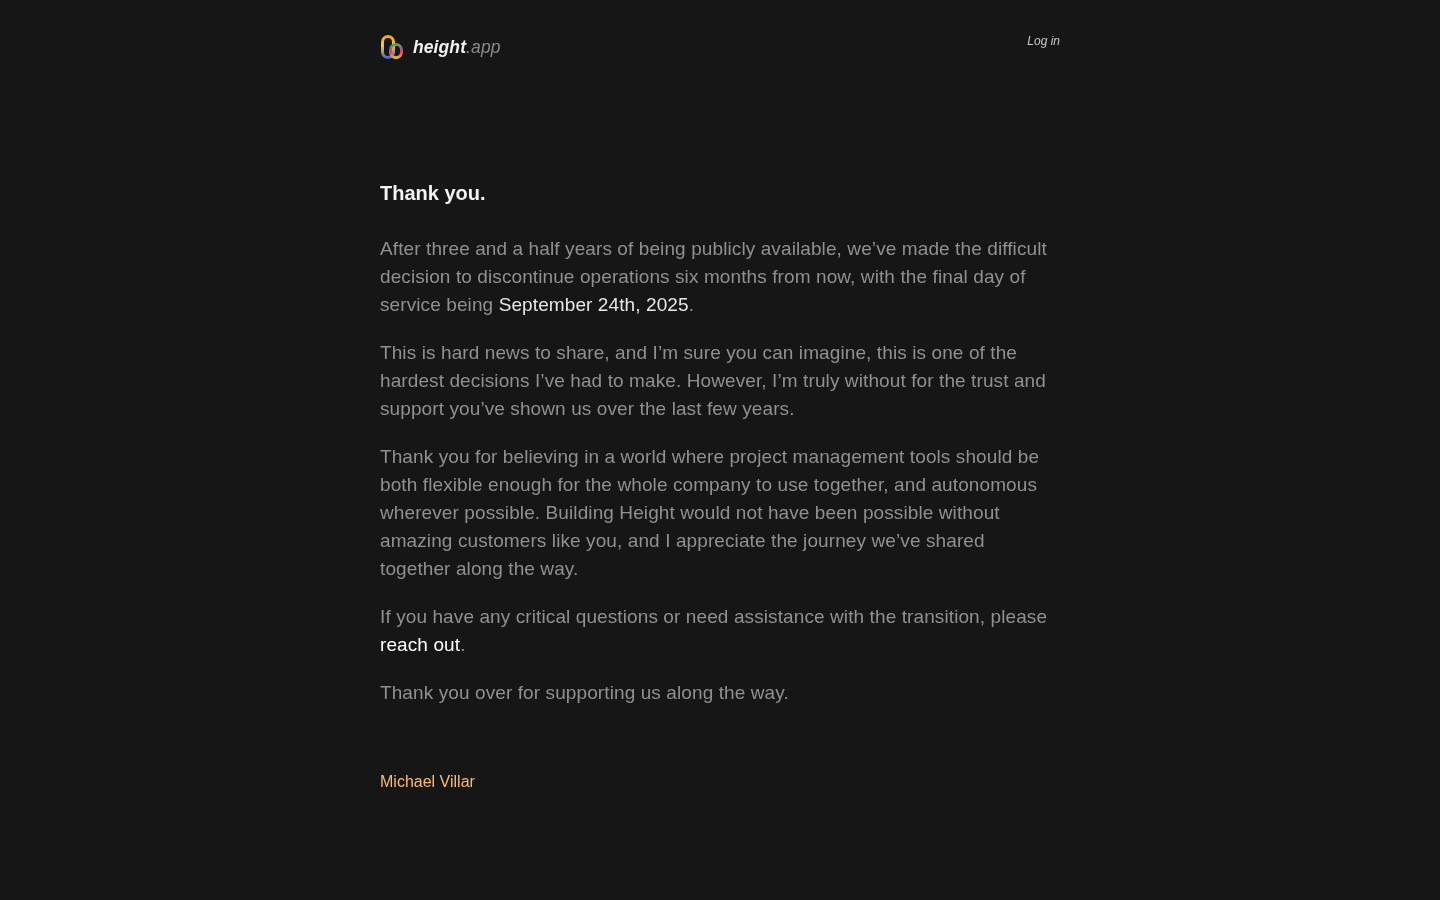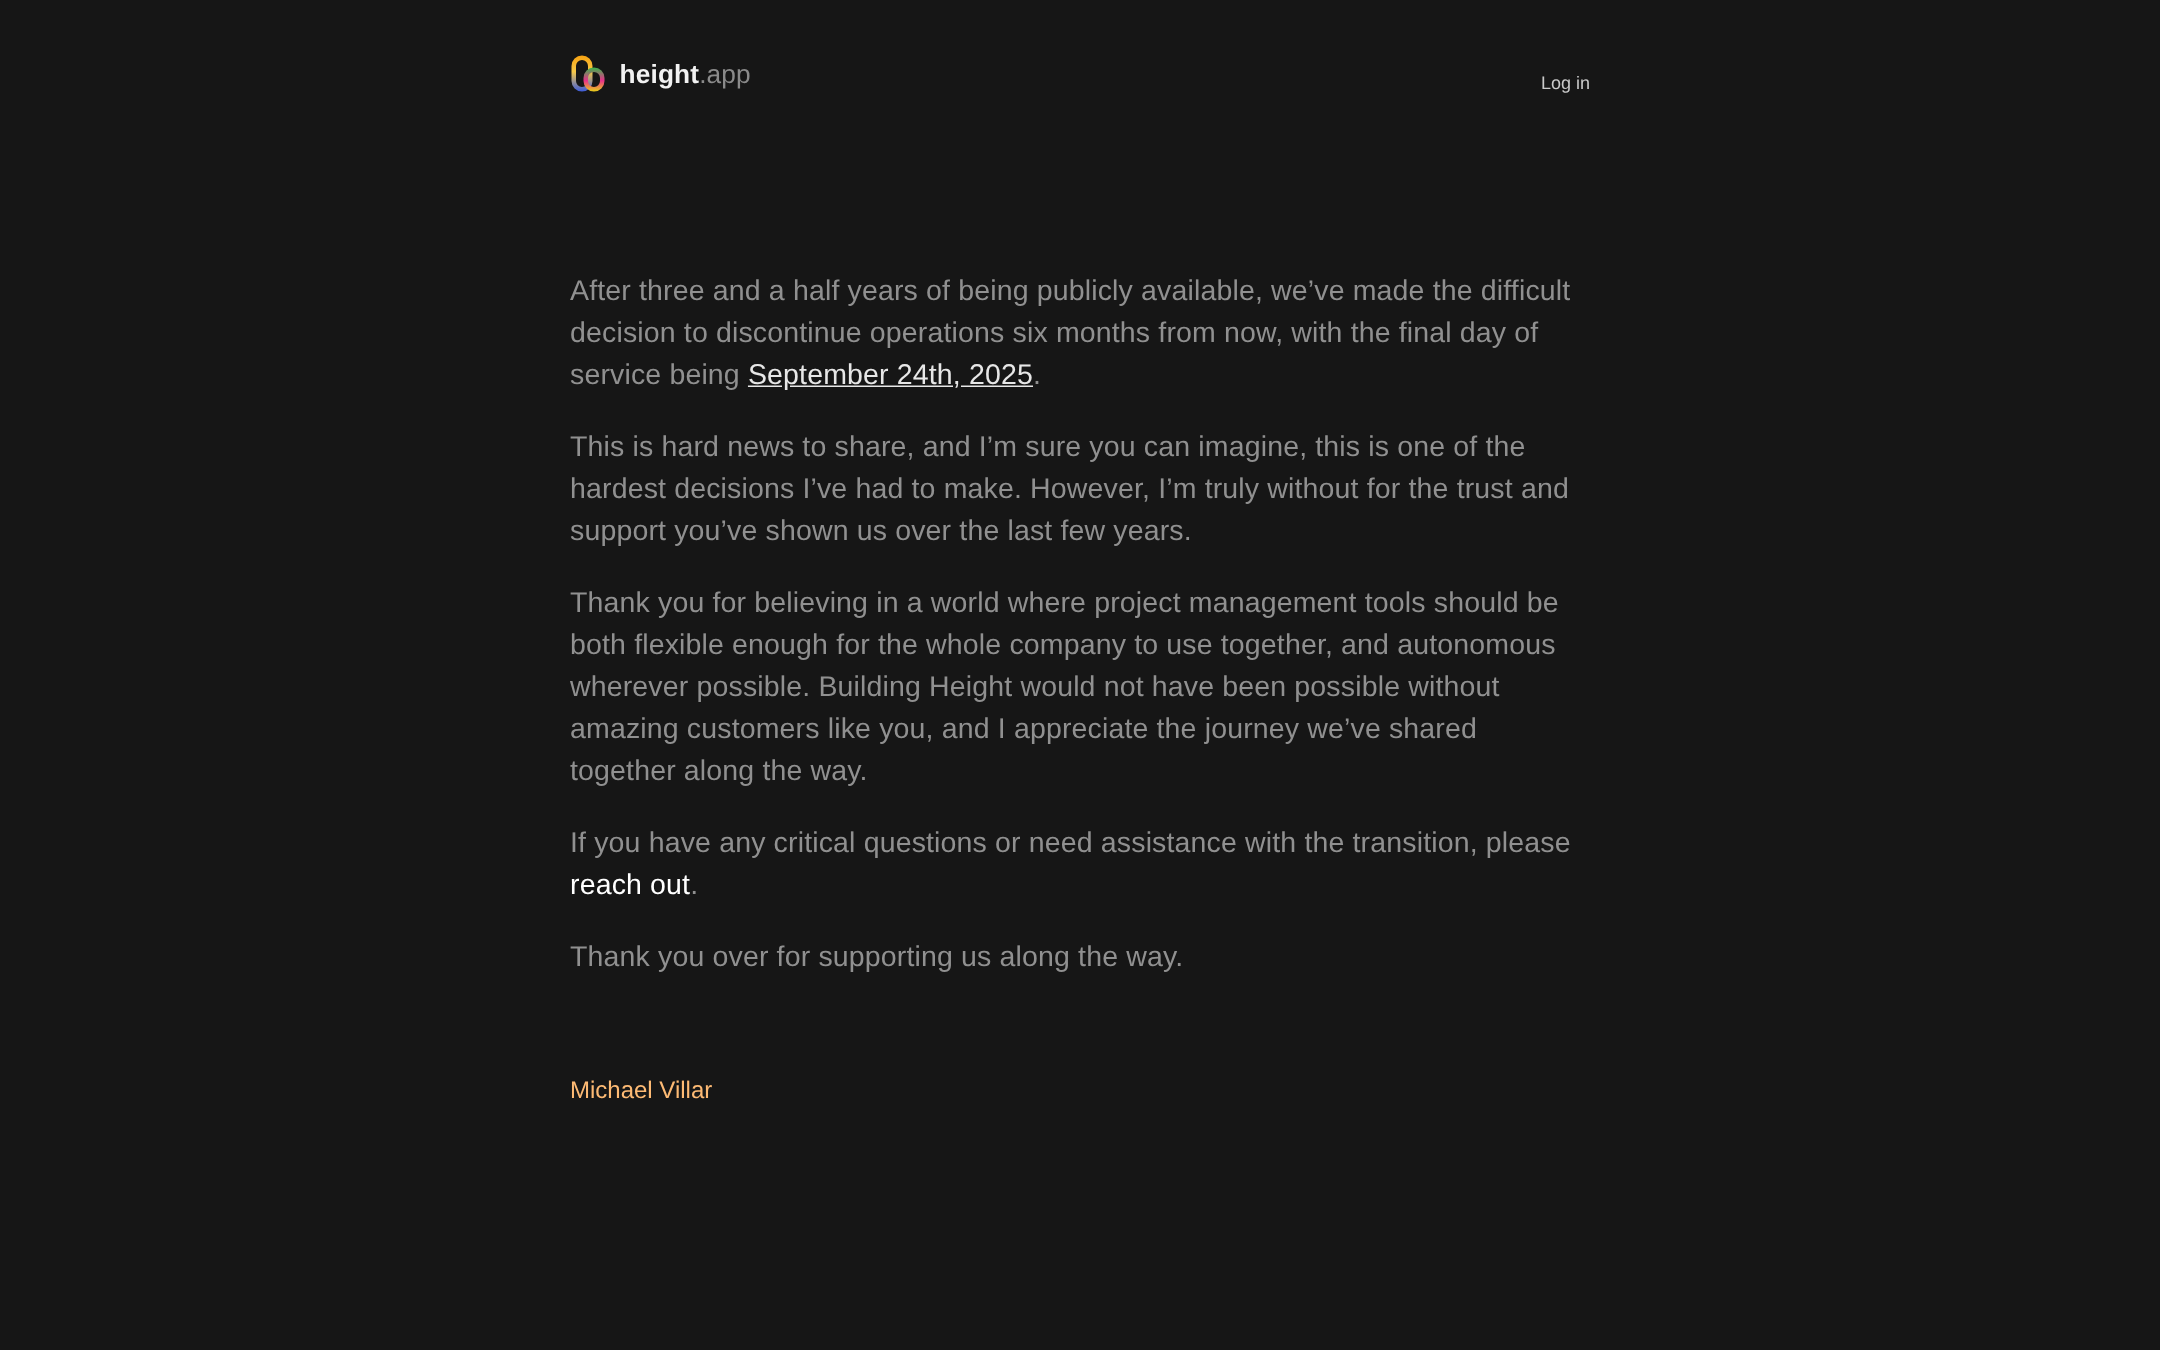--- a/index.html
+++ b/index.html
@@ -11,22 +11,24 @@
     -webkit-font-smoothing: antialiased;
   }
   .container {
     width: 680px;
     margin: 0 auto;
   }
   
   .header {
     display: flex;
     justify-content: space-between;
-    align-items: flex-end;
+    align-items: flex-start;
+    padding-top: 34px;
     height: 62px;
+    font-style: italic;
   }
   .brand {
     display: flex;
     align-items: center;
     gap: 9px;
     cursor: pointer;
     text-decoration: none;
   }
   .brand-logo { display: block; }
   .brand-text {
@@ -57,21 +59,20 @@
   .para {
     font-size: 19px;
     line-height: 28px;
     color: #909090;
     margin: 20px 0;
     letter-spacing: 0.1px;
   }
   .para:first-of-type { margin-top: 0; }
   .hl {
     color: #e7e7e7;
-    text-decoration: underline;
   }
   .reach-out-link {
     color: #ffffff;
     text-decoration: none;
     cursor: pointer;
   }
   .signature {
     margin-top: 63px;
     font-size: 16px;
     line-height: 24px;
@@ -102,20 +103,21 @@
           <rect x="2.5" y="2.5" width="11" height="21" rx="5.5" stroke="url(#lgLeft)" stroke-width="3"></rect>
           <rect x="10.5" y="10.5" width="11" height="13" rx="5.5" stroke="url(#lgRight)" stroke-width="3"></rect>
         </svg>
       </span>
       <span class="brand-text"><span>height</span><span class="brand-suffix">.app</span></span>
     </a>
     <a class="login-link">Log in</a>
   </div>
 
   <div class="main">
+    <h1 class="page-title">Thank you.</h1>
 
     <p class="para"><span>After three and a half years of being publicly available, we’ve made the difficult decision to discontinue operations six months from now, with the final day of service being </span><span class="hl">September 24th, 2025</span><span>.</span></p>
 
     <p class="para">This is hard news to share, and I’m sure you can imagine, this is one of the hardest decisions I’ve had to make. However, I’m truly without for the trust and support you’ve shown us over the last few years.</p>
 
     <p class="para">Thank you for believing in a world where project management tools should be both flexible enough for the whole company to use together, and autonomous wherever possible. Building Height would not have been possible without amazing customers like you, and I appreciate the journey we’ve shared together along the way.</p>
 
     <p class="para"><span>If you have any critical questions or need assistance with the transition, please </span><a class="reach-out-link">reach out</a><span>.</span></p>
 
     <p class="para">Thank you over for supporting us along the way.</p>

